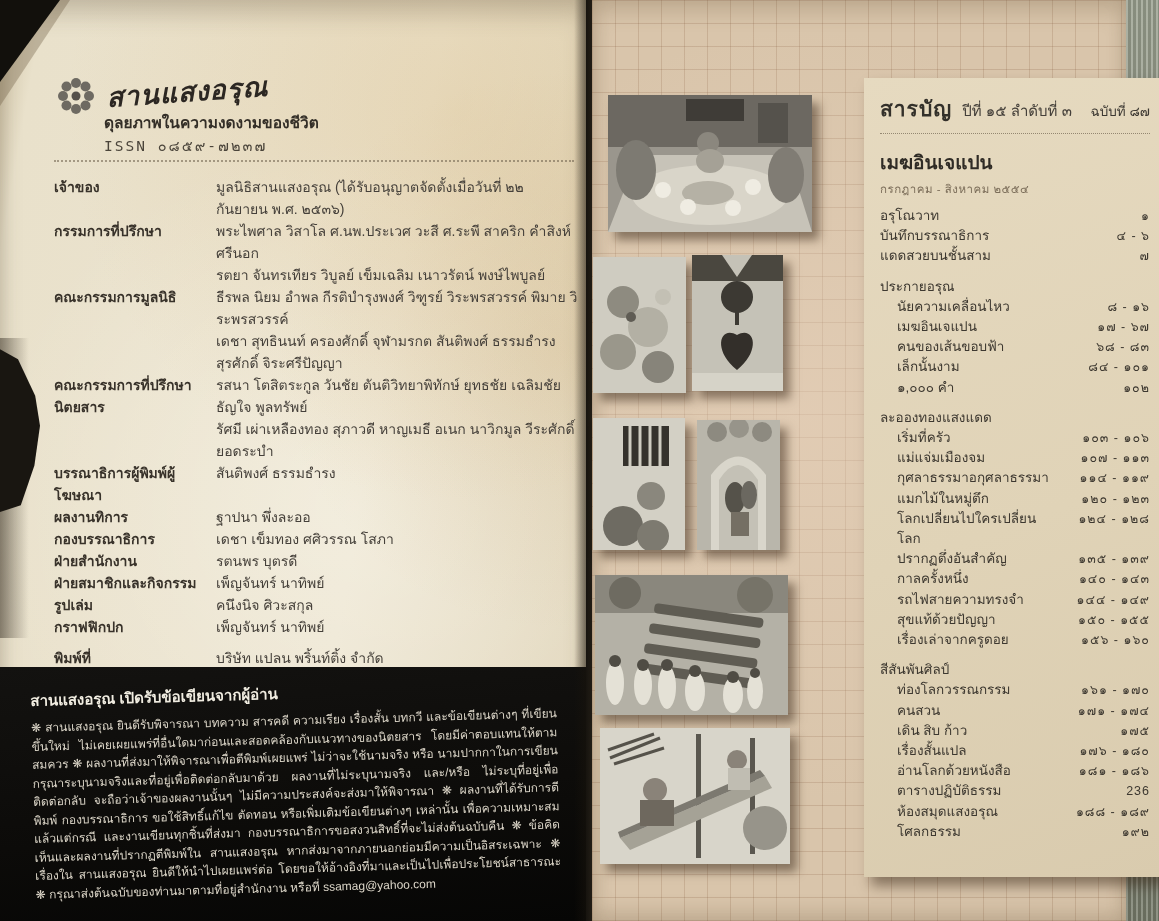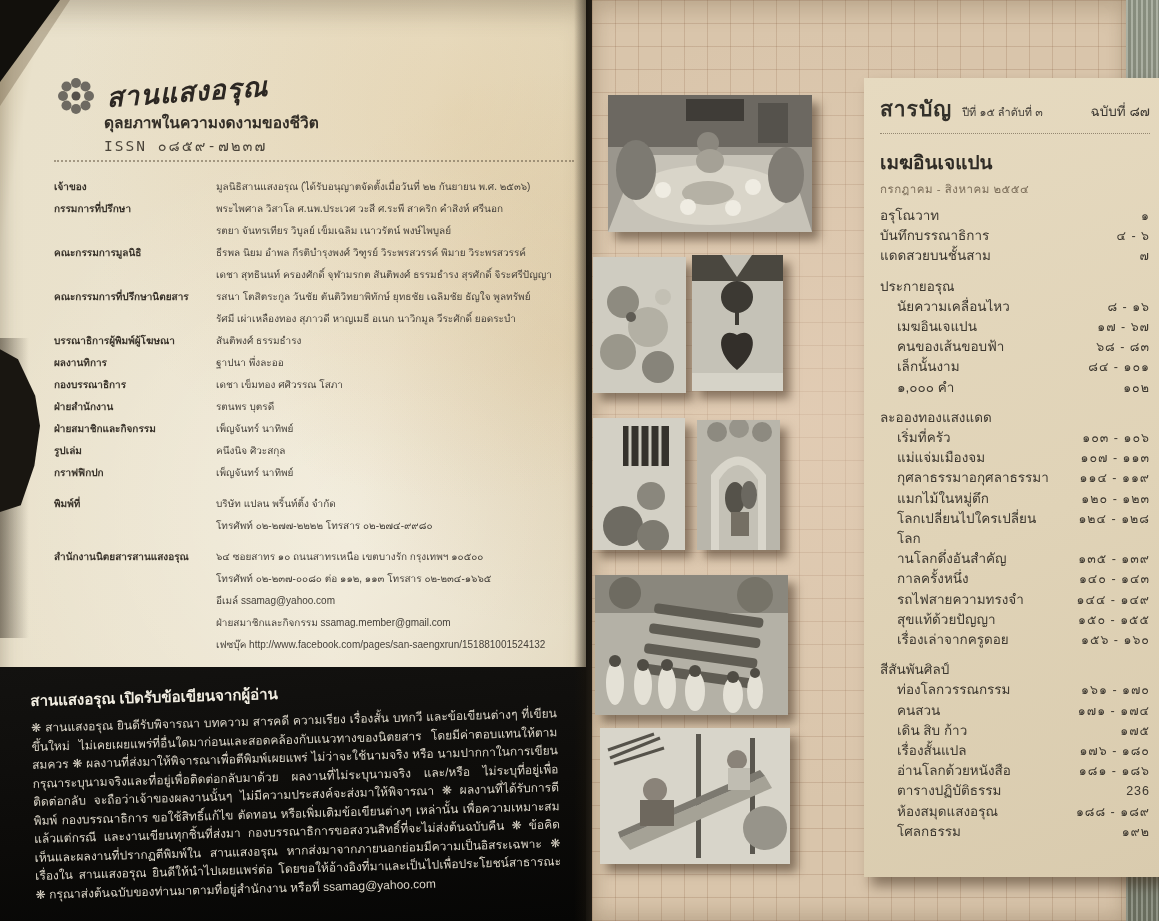--- a/index.html
+++ b/index.html
@@ -27,21 +27,21 @@
   .logo-flower{width:40px;height:40px;margin-right:12px;}
   .logo-script{font-family:"DejaVu Serif","Liberation Serif",serif;font-style:italic;
     font-weight:bold;font-size:27px;color:#2c2722;transform:rotate(-4deg);
     transform-origin:left bottom;letter-spacing:1px;}
   .tagline{position:absolute;left:104px;top:110px;font-weight:bold;font-size:15.5px;color:#332e27;}
   .issn{position:absolute;left:104px;top:134px;font-size:14.5px;letter-spacing:2px;color:#4a443a;
     font-family:"DejaVu Sans Mono","Liberation Mono",monospace;}
   .rule-dotted{position:absolute;left:54px;top:160px;width:520px;
     border-top:2px dotted rgba(105,92,72,0.55);}
 
-  .masthead{position:absolute;left:54px;top:176px;width:524px;font-size:10px;color:#45403a;}
+  .masthead{position:absolute;left:54px;top:176px;width:524px;font-size:14px;color:#45403a;}
   .mrow{display:flex;}
   .mrow.gap{margin-top:9px;}
   .mlabel{width:162px;flex:none;font-weight:bold;color:#38322a;line-height:22px;}
   .mvalue{flex:1;line-height:22px;}
 
   .black-footer{position:absolute;left:0;top:667px;width:586px;height:254px;
     background:linear-gradient(175deg,#131210,#0c0b09 60%,#060605);overflow:hidden;}
   .bf-inner{position:absolute;left:30px;top:22px;width:526px;transform:rotate(-1.6deg);
     transform-origin:left top;}
   .bf-title{font-weight:bold;font-size:15px;color:#f1ede1;margin-bottom:6px;}
@@ -72,21 +72,21 @@
   
   .photo{position:absolute;box-shadow:7px 8px 9px rgba(55,38,22,0.5);overflow:hidden;background:#c9c6bd;}
   .photo svg{display:block;width:100%;height:100%;}
 
   
   .toc-card{position:absolute;left:864px;top:78px;width:302px;height:799px;
     background:linear-gradient(160deg,#e6dac0,#e0d3b7 55%,#d9cbae);
     box-shadow:7px 9px 12px rgba(55,38,22,0.5);padding:14px 16px 0 16px;box-sizing:border-box;}
   .toc-header{display:flex;align-items:baseline;}
   .toc-title{font-weight:bold;font-size:21px;color:#33302a;letter-spacing:1px;}
-  .toc-volume{font-size:11px;color:#45403a;margin-left:10px;}
+  .toc-volume{font-size:15px;color:#45403a;margin-left:10px;}
   .toc-issue{font-size:13.5px;color:#3c3832;margin-left:auto;}
   .toc-rule{border-top:1px dotted rgba(105,92,72,0.65);margin-top:8px;}
   .toc-cover{font-weight:bold;font-size:19px;color:#2f2b25;margin-top:13px;}
   .toc-period{font-size:11.5px;color:#7c6e5a;margin-top:3px;letter-spacing:0.5px;}
   .toc-list{margin-top:8px;font-size:13.5px;color:#3d3830;}
   .trow{display:flex;line-height:20.2px;}
   .trow.section{margin-top:10px;}
   .trow.item .tname{padding-left:17px;}
   .tname{flex:1;}
   .tpages{flex:none;width:96px;text-align:right;letter-spacing:1px;font-size:12.5px;color:#3d3830;}
@@ -409,21 +409,21 @@
         </div>
         <div class="trow item">
           <span class="tname">แมกไม้ในหมู่ตึก</span>
           <span class="tpages">๑๒๐ - ๑๒๓</span>
         </div>
         <div class="trow item">
           <span class="tname">โลกเปลี่ยนไปใครเปลี่ยนโลก</span>
           <span class="tpages">๑๒๔ - ๑๒๘</span>
         </div>
         <div class="trow item">
-          <span class="tname">านโลกดึ่งอันสำคัญ</span>
+          <span class="tname">ปรากฏตึ่งอันสำคัญ</span>
           <span class="tpages">๑๓๕ - ๑๓๙</span>
         </div>
         <div class="trow item">
           <span class="tname">กาลครั้งหนึ่ง</span>
           <span class="tpages">๑๔๐ - ๑๔๓</span>
         </div>
         <div class="trow item">
           <span class="tname">รถไฟสายความทรงจำ</span>
           <span class="tpages">๑๔๔ - ๑๔๙</span>
         </div>

